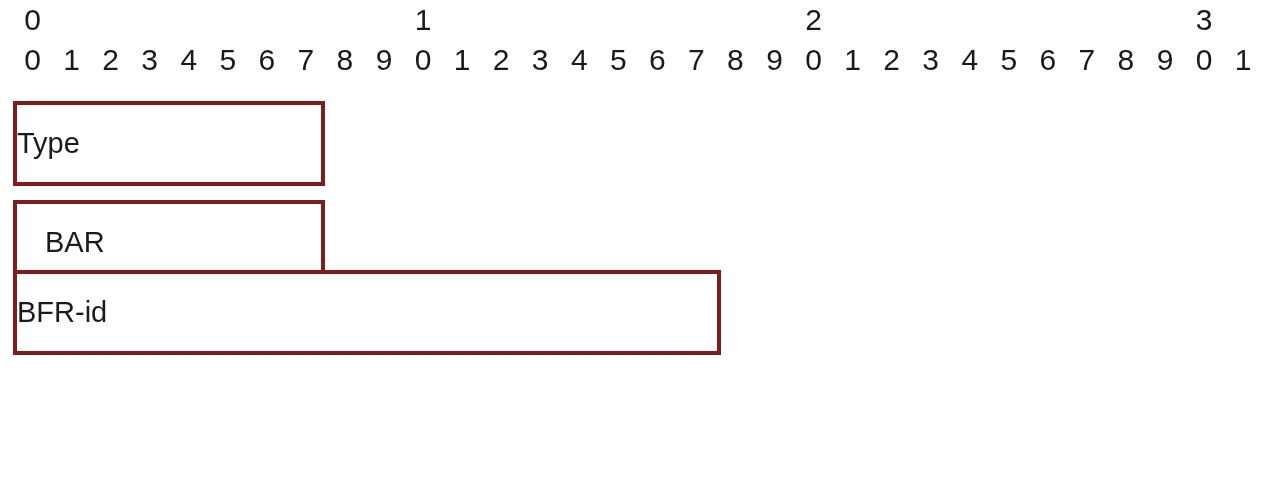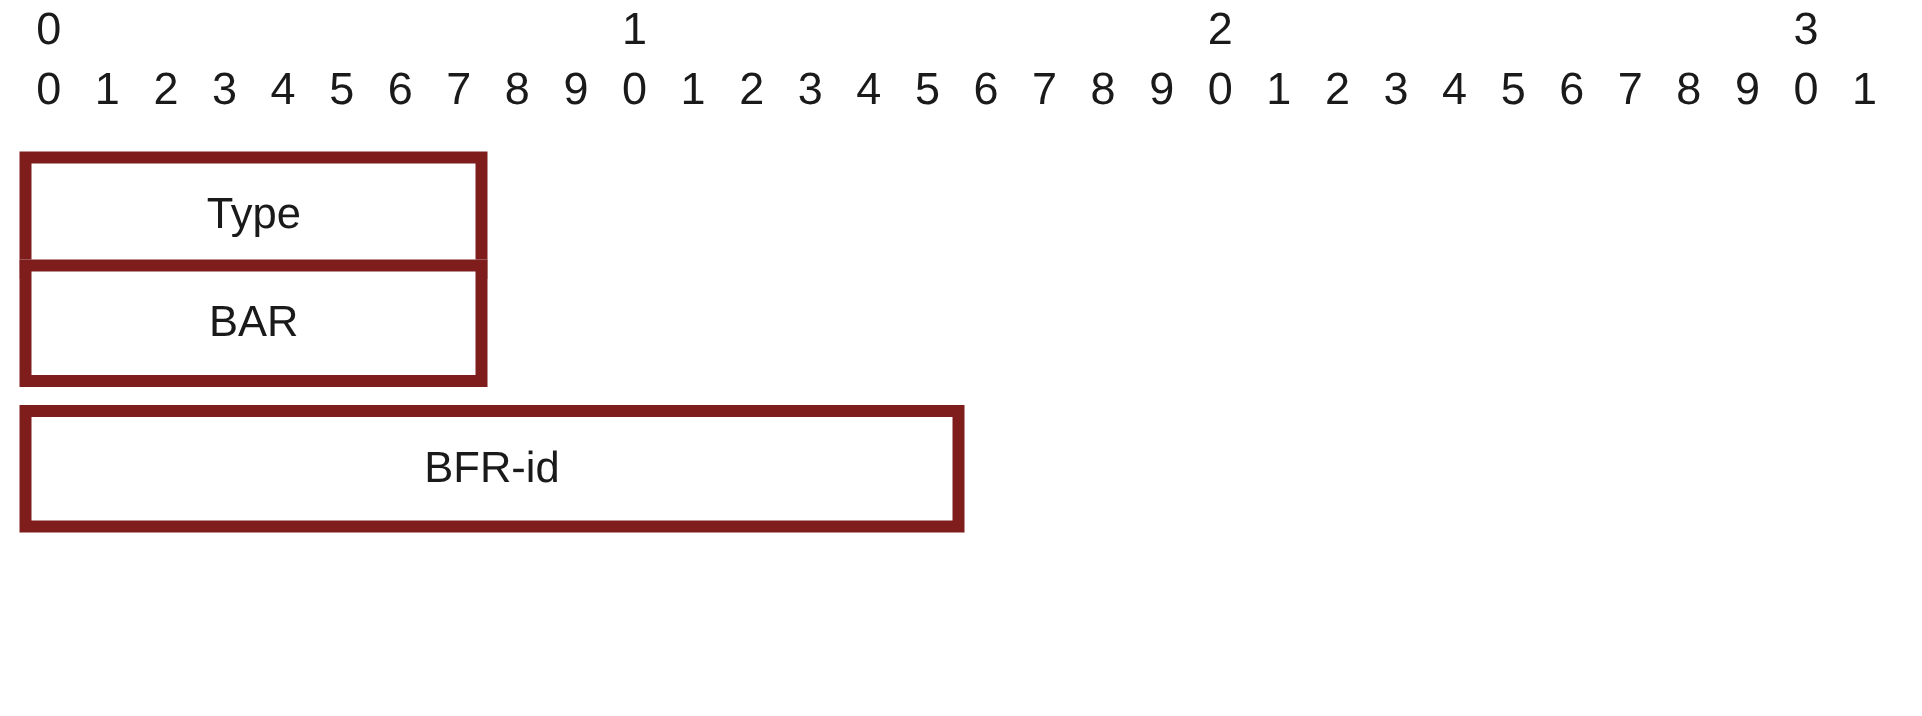--- a/index.html
+++ b/index.html
@@ -61,24 +61,24 @@
     position: absolute;
     left: 0;
     top: 0;
     width: 1281px;
     height: 477px;
   }
   .field {
     position: absolute;
     box-sizing: border-box;
     background: #ffffff;
-    border: 8px solid #7f1d1d;
+    border: 4px solid #7f1d1d;
     display: flex;
     align-items: center;
-    justify-content: center;
+    justify-content: flex-start;
   }
   .field-label {
     font-size: 29px;
     line-height: 32px;
     color: #1a1a1a;
     white-space: nowrap;
     font-family: "Liberation Sans", sans-serif;
   }
 
   
@@ -138,22 +138,22 @@
         <div class="tick" style="left: 1145.47px;">9</div>
         <div class="tick" style="left: 1184.53px;">0</div>
         <div class="tick" style="left: 1223.58px;">1</div>
       </div>
   </div>
 
   <div class="rows">
       <div class="field" style="left: 13px; top: 101px; width: 312.4px; height: 84.5px;">
         <span class="field-label">Type</span>
       </div>
-      <div class="field" style="left: 13px; top: 173px; width: 312.4px; height: 84.5px;">
+      <div class="field" style="left: 13px; top: 200px; width: 312.4px; height: 84.5px; padding-left: 28px;">
         <span class="field-label">BAR</span>
       </div>
-      <div class="field" style="left: 13px; top: 270px; width: 630px; height: 84.5px;">
+      <div class="field" style="left: 13px; top: 270px; width: 708px; height: 84.5px;">
         <span class="field-label">BFR-id</span>
       </div>
     </div>
 
 
 </div>
 
 </body></html>

